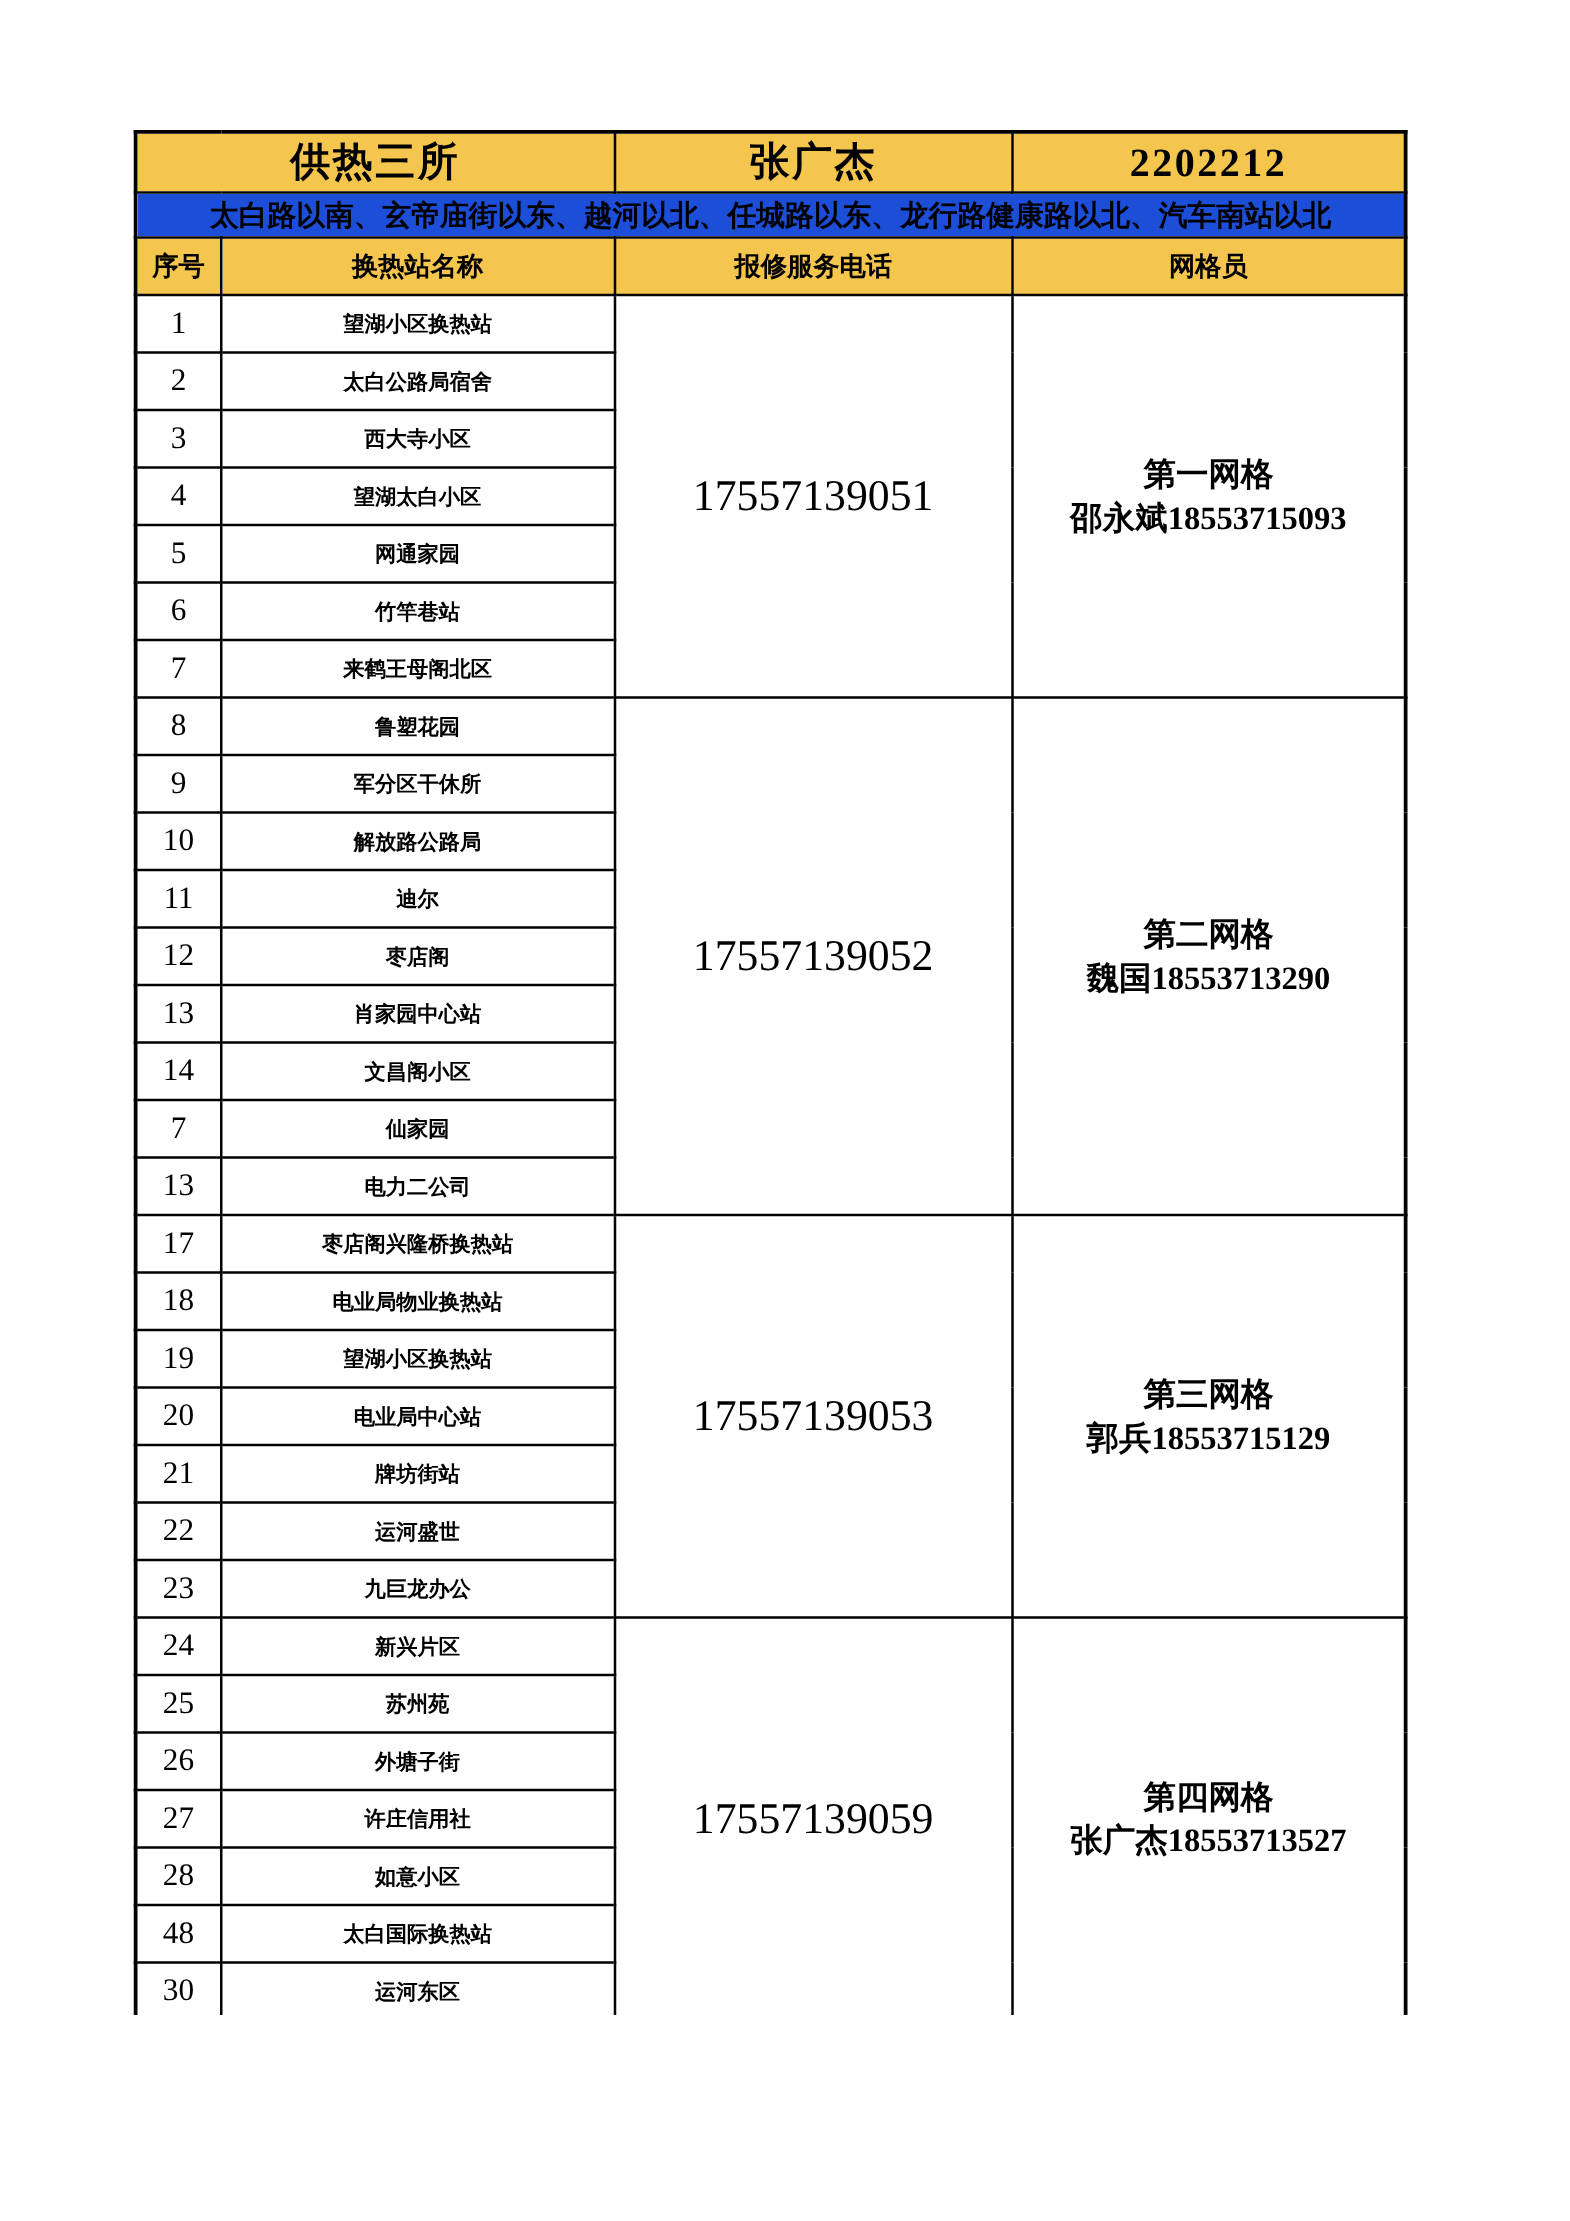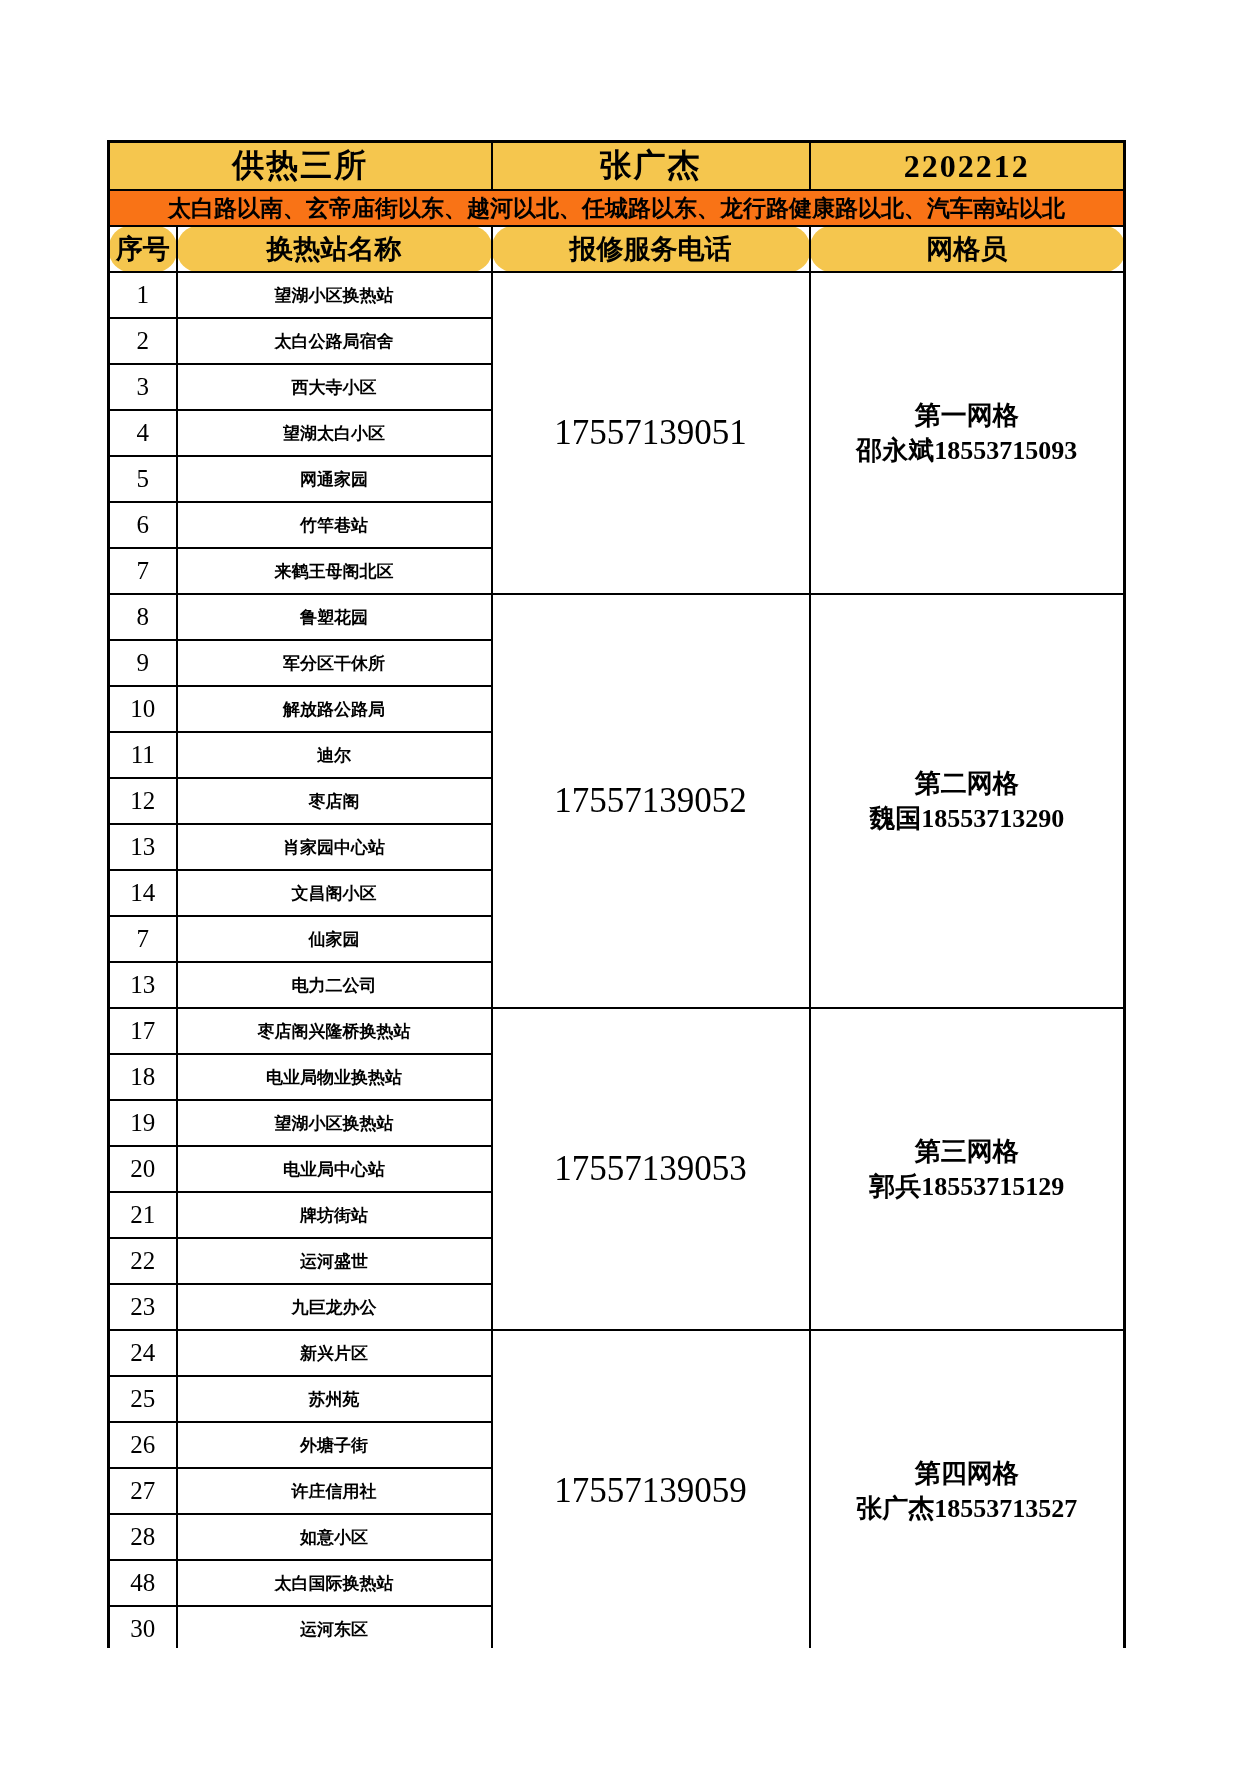--- a/index.html
+++ b/index.html
@@ -9,21 +9,20 @@
     width: 1256px;
     height: 1777px;
     font-family: "Liberation Serif", "DejaVu Serif", serif;
     color: #000000;
   }
   .sheet {
     position: relative;
     width: 1256px;
     height: 1612px;
     overflow: hidden;
-    margin-top: 36px;
   }
   table.heat-table {
     position: absolute;
     left: 107px;
     top: 104px;
     width: 1016px;
     border-collapse: collapse;
     table-layout: fixed;
   }
   table.heat-table, table.heat-table th, table.heat-table td {
@@ -44,31 +43,30 @@
 
   
   tr.hdr-top th {
     background: #f5c64e;
     height: 46px;
     font-size: 32px;
     font-weight: bold;
     letter-spacing: 2px;
   }
   tr.hdr-region th {
-    background: #f97316;
+    background: #1d4ed8;
     height: 34px;
     font-size: 23px;
     font-weight: bold;
   }
   tr.hdr-cols th {
     background: #f5c64e;
     height: 44px;
-    font-size: 27px;
-    font-weight: bold;
-    border-radius: 21px;
+    font-size: 21px;
+    font-weight: bold;
   }
 
   
   td.c-num {
     height: 44px;
     font-size: 25px;
   }
   td.c-name {
     font-size: 17px;
     font-weight: bold;

